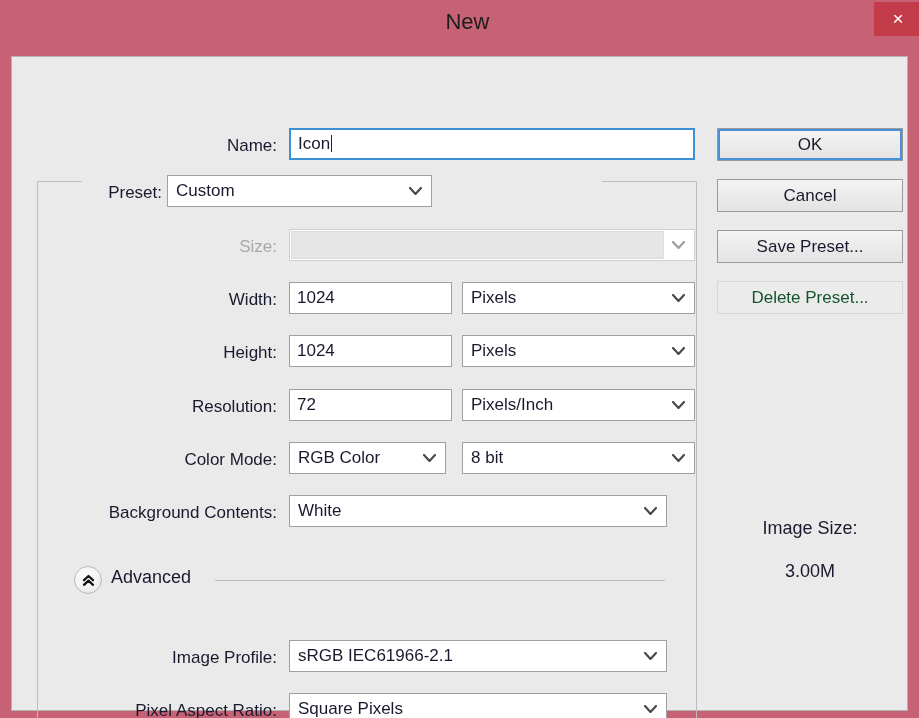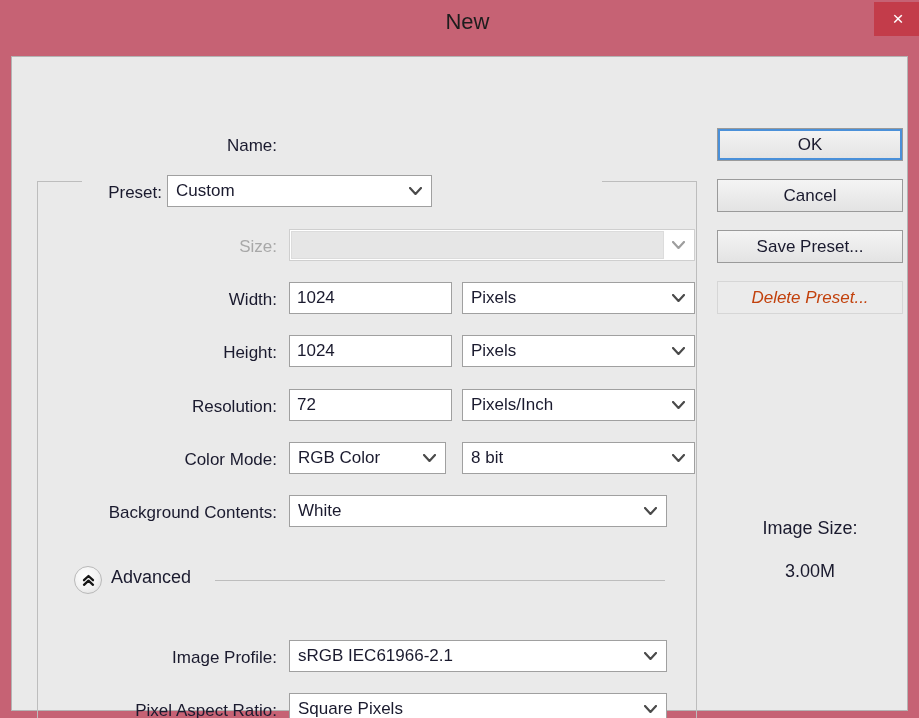--- a/index.html
+++ b/index.html
@@ -160,25 +160,24 @@
     line-height: 31px;
     font-family: "Liberation Sans", sans-serif;
     cursor: pointer;
   }
   .btn.default {
     border: 1px solid #9a9a9a;
     outline: 2px solid #4a90d9;
     outline-offset: -3px;
   }
   .btn.disabled {
-    color: #c2410c;
+    color: #14532d;
     background: #ebebeb;
     border: 1px solid #d6d6d6;
     cursor: default;
-    font-style: italic;
   }
 
   
   #groupbox {
     position: absolute;
     left: 25px; top: 124px;
     width: 660px;
     height: 551px;
     border: 1px solid #bdbdbd;
     border-top: none;
@@ -260,20 +259,21 @@
     <div id="close-button">×</div>
   </div>
 
   <div id="dialog-body">
 
     <div id="groupbox"></div>
     <div id="groupbox-top-left"></div>
     <div id="groupbox-top-right"></div>
 
     <div class="lbl" style="left:100px; top:79px; width:165px;">Name:</div>
+    <div class="tinput focused" style="left:277px; top:71px; width:406px;"><span>Icon</span><span class="caret"></span></div>
 
     <div class="lbl" style="left:0px; top:126px; width:150px;">Preset:</div>
     <div class="sel" style="left:155px; top:118px; width:265px;">
       <span class="sel-val">Custom</span>
       <span class="arrow">
         <svg width="13" height="8" viewBox="0 0 13 8">
             <path d="M1 1 L6.5 7 L12 1" stroke="#4a4a4a" stroke-width="2.2" fill="none" stroke-linecap="round" stroke-linejoin="round"></path>
           </svg>
       </span>
     </div>

